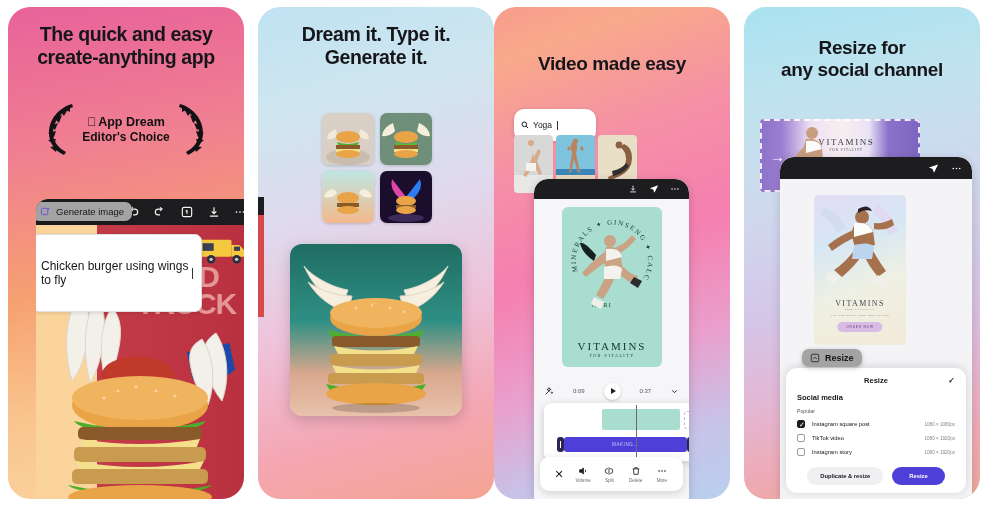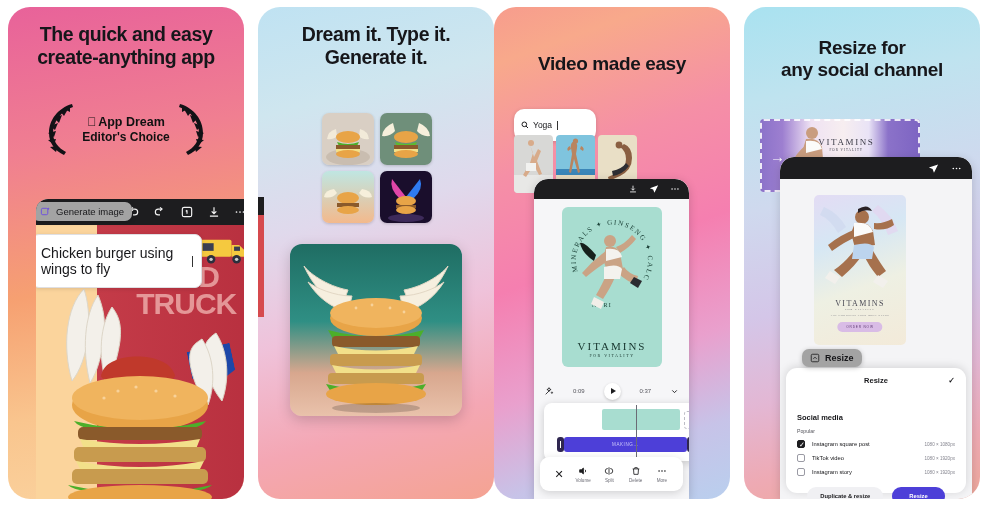--- a/index.html
+++ b/index.html
@@ -65,21 +65,21 @@
   .chip {
     position: absolute; background: #a3a3a3; border-radius: 7px;
     box-shadow: 0 1px 5px rgba(0,0,0,.22);
     display: flex; align-items: center; gap: 5px;
     font-size: 9.5px; color: #17171a; padding: 4px 8px; white-space: nowrap;
   }
   .chip.gen { left: -4px; top: 3px; font-weight: 500; }
   .prompt-box {
     position: absolute; left: -4px; top: 35px; width: 170px;
     background: #fff; border: 1px solid #dfdfe3; border-radius: 7px;
-    padding: 10px 8px; font-size: 14px; color: #17171a;
+    padding: 24px 8px; font-size: 12px; color: #17171a;
     box-shadow: 0 1px 4px rgba(0,0,0,.12); display: flex; align-items: center;
   }
   .caret { display:inline-block; width:1px; height:11px; background:#333; margin-left:1px; }
 
   .poster {
     position: absolute; left: 0; top: 26px; right: 0; bottom: 0;
     background: linear-gradient(90deg,#fbd49c 0%, #fbd49c 28%, #c43b48 28%, #b8303f 100%);
     overflow: hidden;
   }
   .poster-title {
@@ -212,21 +212,21 @@
 
   .chip.resize4 { left: 22px; top: 192px; font-weight: 600; font-size: 9px; z-index: 4;}
 
   .sheet {
     position: absolute; left: 6px; right: 6px; bottom: 6px; height: 125px;
     background: #fff; border-radius: 11px; box-shadow: 0 -1px 10px rgba(0,0,0,.14);
     padding: 8px 11px;
   }
   .sheet-hd { display: flex; align-items: center; justify-content: center; position: relative; font-size: 7.5px; font-weight: bold; color:#17171a; }
   .sheet-hd .ck { position: absolute; right: 0; font-size: 8px; color:#17171a;}
-  .sheet-h2 { margin-top: 28px; font-size: 7.5px; font-weight: bold; color:#17171a;}
+  .sheet-h2 { margin-top: 8px; font-size: 7.5px; font-weight: bold; color:#17171a;}
   .sheet-h3 { margin-top: 6px; font-size: 5.2px; color: #55555c;}
   .opt { display: flex; align-items: center; margin-top: 6px; }
   .cbox { width: 8px; height: 8px; border: 1px solid #9a9aa4; border-radius: 2px; flex:0 0 auto;}
   .cbox.on { background: #1d1d1f; border-color: #1d1d1f; position: relative;}
   .cbox.on::after { content:"✓"; position:absolute; left:1px; top:-1px; font-size:7px; color:#fff; line-height:9px;}
   .opt .nm { font-size: 5.8px; color:#17171a; margin-left: 7px;}
   .opt .dim { margin-left: auto; font-size: 4.6px; color:#85858f;}
   .sheet-actions { display: flex; gap: 9px; margin-top: 11px; justify-content: center;}
   .btn-sec { background:#f0f0f3; color:#17171a; font-size:5.8px; font-weight:bold; padding:6px 13px; border-radius:11px;}
   .btn-pri { background:#4d3fd8; color:#fff; font-size:5.8px; font-weight:bold; padding:6px 17px; border-radius:11px;}

